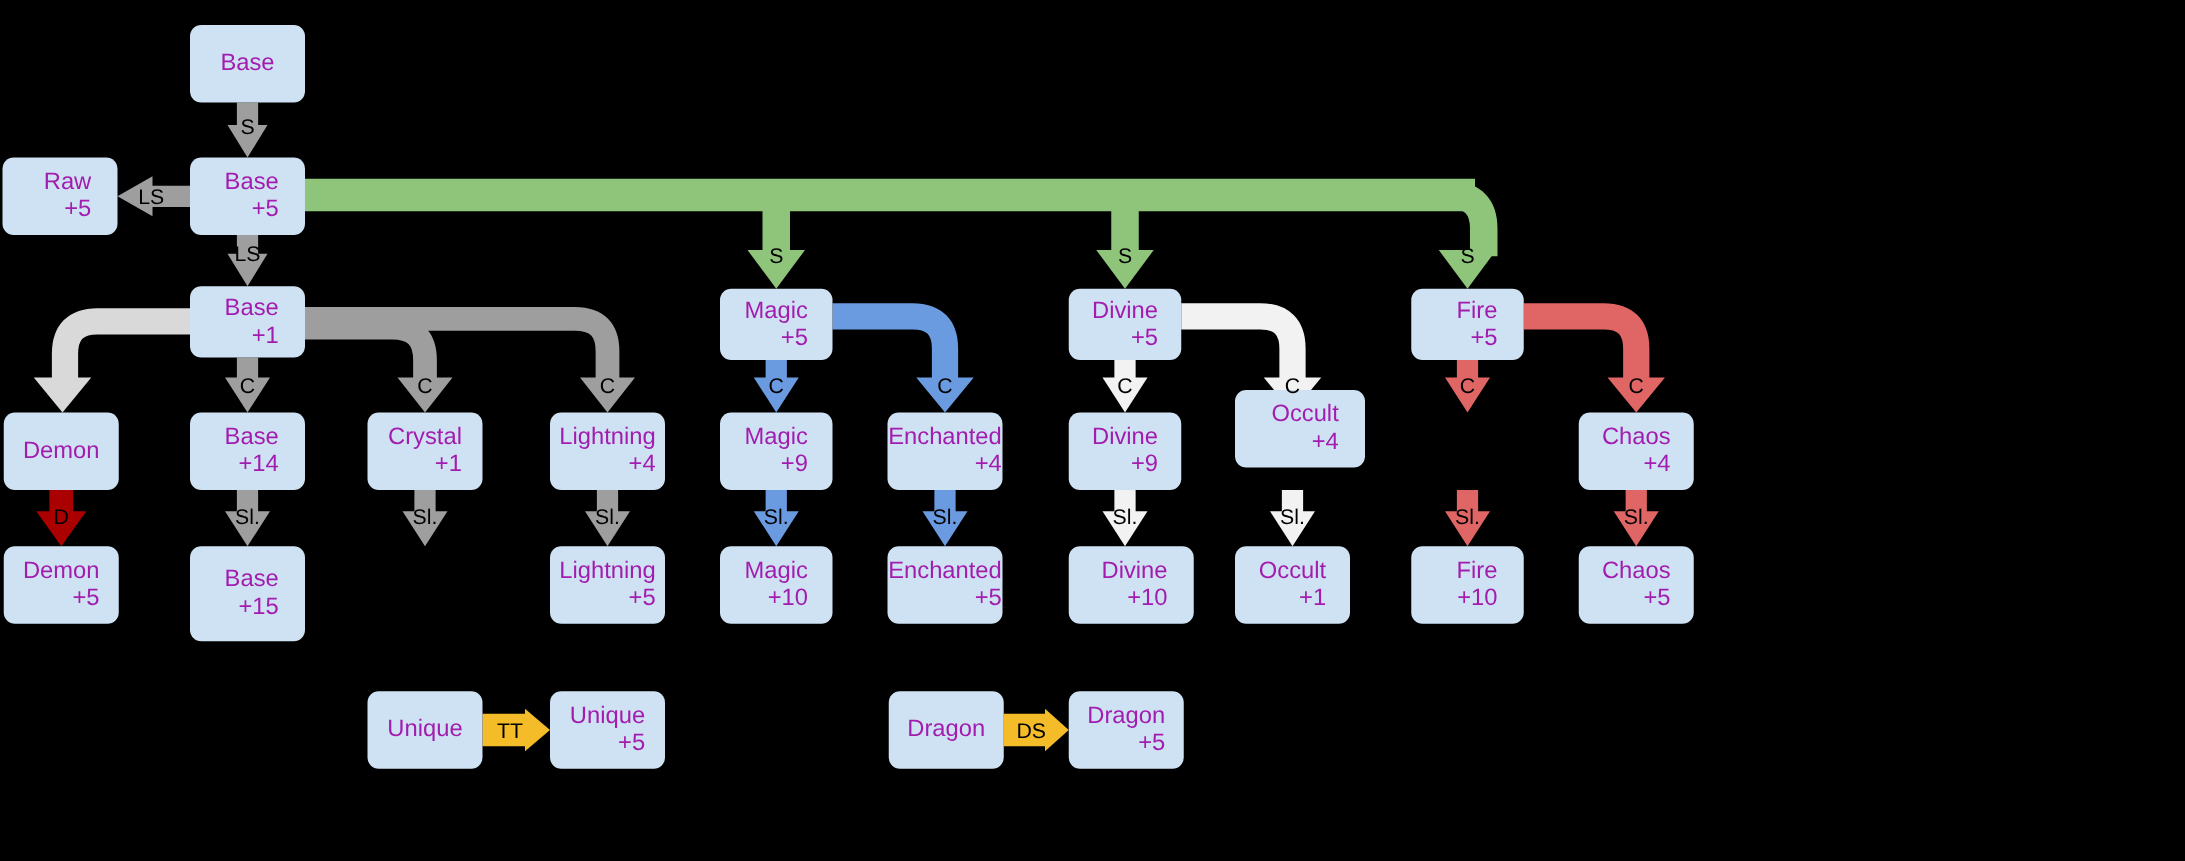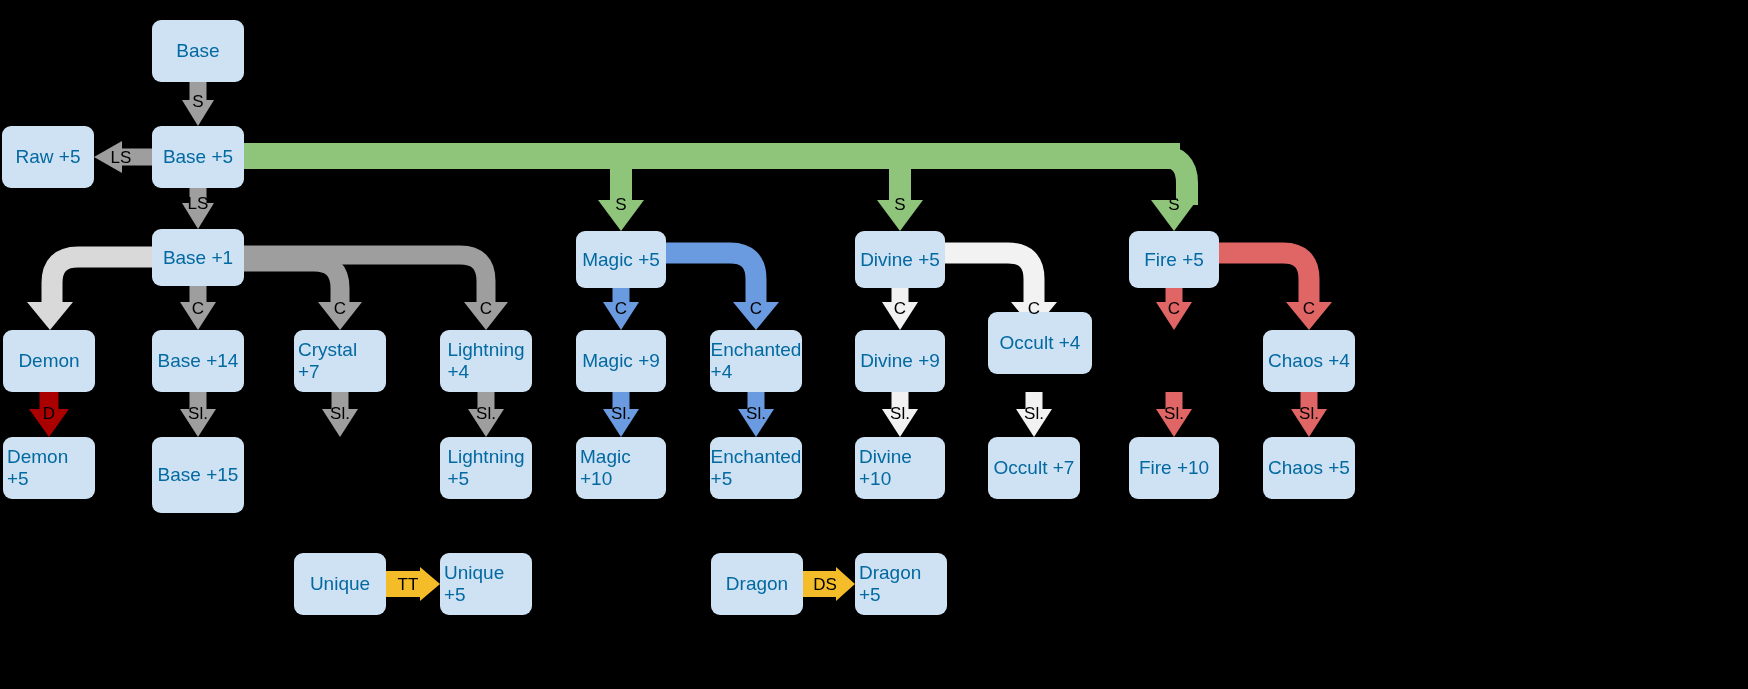--- a/index.html
+++ b/index.html
@@ -1,20 +1,20 @@
 <!DOCTYPE html>
 <html><head>
 <meta charset="utf-8">
 <style>
   html,body{margin:0;padding:0;background:#000;}
   #stage{position:relative;width:1748px;height:689px;background:#000;
          font-family:"Liberation Sans","DejaVu Sans",sans-serif;overflow:hidden;}
   .node{position:absolute;background:#cfe2f3;border-radius:9px;
-        display:flex;align-items:center;justify-content:center;text-align:left;
-        color:#0369a1;font-size:19px;line-height:22px;z-index:5;box-sizing:border-box;padding:2px 4px;}
+        display:flex;align-items:center;justify-content:center;text-align:right;
+        color:#a21caf;font-size:19px;line-height:22px;z-index:5;box-sizing:border-box;padding:2px 21px;}
   svg.wires{position:absolute;left:0;top:0;width:1748px;height:689px;z-index:2;}
   .lbl{position:absolute;z-index:8;color:#000;font-size:17px;line-height:17px;
        font-family:"Liberation Sans","DejaVu Sans",sans-serif;
        text-align:center;pointer-events:none;}
 </style>
 </head>
 <body>
 
 <div id="stage">
 
@@ -149,35 +149,35 @@
   <div class="node" style="left:152px;top:20px;width:92px;height:62px">Base</div>
   <div class="node" style="left:2px;top:126px;width:92px;height:62px">Raw +5</div>
   <div class="node" style="left:152px;top:126px;width:92px;height:62px">Base +5</div>
   <div class="node" style="left:152px;top:229px;width:92px;height:57px">Base +1</div>
   <div class="node" style="left:576px;top:231px;width:90px;height:57px">Magic +5</div>
   <div class="node" style="left:855px;top:231px;width:90px;height:57px">Divine +5</div>
   <div class="node" style="left:1129px;top:231px;width:90px;height:57px">Fire +5</div>
 
   <div class="node" style="left:3px;top:330px;width:92px;height:62px">Demon</div>
   <div class="node" style="left:152px;top:330px;width:92px;height:62px">Base +14</div>
-  <div class="node" style="left:294px;top:330px;width:92px;height:62px">Crystal +7</div>
+  <div class="node" style="left:294px;top:330px;width:92px;height:62px">Crystal +1</div>
   <div class="node" style="left:440px;top:330px;width:92px;height:62px">Lightning<br>+4</div>
   <div class="node" style="left:576px;top:330px;width:90px;height:62px">Magic +9</div>
   <div class="node" style="left:710px;top:330px;width:92px;height:62px">Enchanted<br>+4</div>
   <div class="node" style="left:855px;top:330px;width:90px;height:62px">Divine +9</div>
   <div class="node" style="left:988px;top:312px;width:104px;height:62px">Occult +4</div>
   <div class="node" style="left:1263px;top:330px;width:92px;height:62px">Chaos +4</div>
 
   <div class="node" style="left:3px;top:437px;width:92px;height:62px">Demon +5</div>
   <div class="node" style="left:152px;top:437px;width:92px;height:76px">Base +15</div>
   <div class="node" style="left:440px;top:437px;width:92px;height:62px">Lightning<br>+5</div>
   <div class="node" style="left:576px;top:437px;width:90px;height:62px">Magic +10</div>
   <div class="node" style="left:710px;top:437px;width:92px;height:62px">Enchanted<br>+5</div>
-  <div class="node" style="left:855px;top:437px;width:90px;height:62px">Divine +10</div>
-  <div class="node" style="left:988px;top:437px;width:92px;height:62px">Occult +7</div>
+  <div class="node" style="left:855px;top:437px;width:100px;height:62px">Divine +10</div>
+  <div class="node" style="left:988px;top:437px;width:92px;height:62px">Occult +1</div>
   <div class="node" style="left:1129px;top:437px;width:90px;height:62px">Fire +10</div>
   <div class="node" style="left:1263px;top:437px;width:92px;height:62px">Chaos +5</div>
 
   <div class="node" style="left:294px;top:553px;width:92px;height:62px">Unique</div>
   <div class="node" style="left:440px;top:553px;width:92px;height:62px">Unique +5</div>
   <div class="node" style="left:711px;top:553px;width:92px;height:62px">Dragon</div>
   <div class="node" style="left:855px;top:553px;width:92px;height:62px">Dragon +5</div>
 
   <div class="lbl" style="left:180px;top:93px;width:36px">S</div>
   <div class="lbl" style="left:106px;top:149px;width:30px">LS</div>

